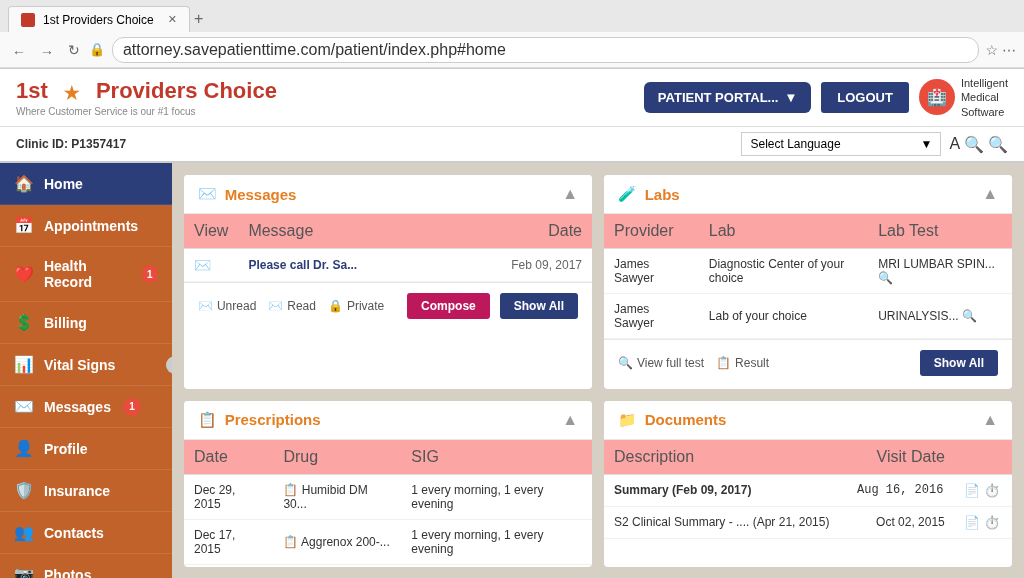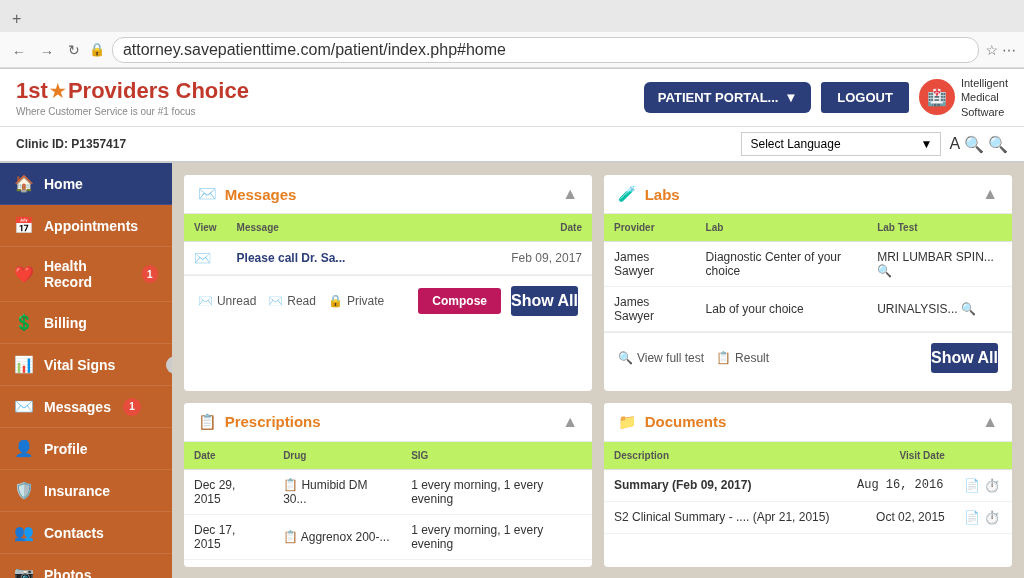--- a/index.html
+++ b/index.html
@@ -59,21 +59,21 @@
     .app-header {
       background: white;
       height: 58px;
       display: flex;
       align-items: center;
       padding: 0 16px;
       border-bottom: 1px solid #ddd;
       position: relative;
     }
     .logo-area { display: flex; align-items: center; }
-    .logo-text { color: #c0392b; font-size: 22px; font-weight: bold; display: flex; align-items: center; gap: 2px; }
+    .logo-text { color: #c0392b; font-size: 22px; font-weight: bold; display: flex; align-items: flex-end; gap: 16px; }
     .logo-star { color: #e67e22; font-size: 18px; }
     .logo-subtitle { color: #888; font-size: 10px; margin-top: 2px; }
     .logo-wrap { display: flex; flex-direction: column; }
     .header-right { margin-left: auto; display: flex; align-items: center; gap: 10px; }
     .btn-patient-portal {
       background: #2c3e7a;
       color: white;
       border: none;
       padding: 8px 14px;
       font-size: 13px;
@@ -193,42 +193,42 @@
       font-weight: bold;
       display: flex;
       align-items: center;
       gap: 8px;
     }
     .card-collapse { color: #999; cursor: pointer; font-size: 16px; }
     .card-body { padding: 0; }
 
     
     table { width: 100%; border-collapse: collapse; }
-    th { background: #bef264; padding: 8px 10px; text-align: left; font-size: 10px; color: #555; font-weight: bold; border-bottom: 1px solid #ddd; }
+    th { background: #fca5a5; padding: 8px 10px; text-align: left; font-size: 16px; color: #555; font-weight: normal; border-bottom: 1px solid #ddd; }
     td { padding: 8px 10px; font-size: 12px; border-bottom: 1px solid #f0f0f0; color: #333; }
     .msg-unread { font-weight: bold; color: #2c3e7a; }
     .msg-date { color: #666; }
 
     
     .card-footer {
       padding: 10px 14px;
       background: white;
       border-top: 1px solid #e8e8e8;
       display: flex;
       align-items: center;
       gap: 10px;
     }
     .footer-links { display: flex; gap: 12px; font-size: 12px; color: #555; flex: 1; }
     .footer-link { display: flex; align-items: center; gap: 4px; cursor: pointer; }
     .btn-action {
       background: #2c3e7a;
       color: white;
       border: none;
-      padding: 6px 0;
-      font-size: 16px;
+      padding: 6px 14px;
+      font-size: 12px;
       font-weight: bold;
       cursor: pointer;
       border-radius: 3px;
     }
     .btn-compose {
       background: #be185d;
       color: white;
       border: none;
       padding: 6px 14px;
       font-size: 12px;
@@ -238,20 +238,25 @@
     }
 
     .search-icon-small { color: #2c3e7a; cursor: pointer; font-size: 12px; }
     .doc-icon { color: #e67e22; cursor: pointer; font-size: 13px; }
   </style>
 </head>
 <body>
 
 <div class="browser-chrome">
   <div class="browser-tab-bar">
+    <div class="browser-tab">
+      <span class="tab-favicon"></span>
+      <span>1st Providers Choice</span>
+      <span class="tab-close">✕</span>
+    </div>
     <button class="new-tab-btn">+</button>
   </div>
   <div class="browser-nav">
     <button class="nav-btn">←</button>
     <button class="nav-btn">→</button>
     <button class="nav-btn">↻</button>
     <span style="font-size:13px; color:#666;">🔒</span>
     <input class="address-bar" type="text" value="attorney.savepatienttime.com/patient/index.php#home" style="">
     <div class="browser-actions">
       <button class="browser-action-btn">☆</button>

